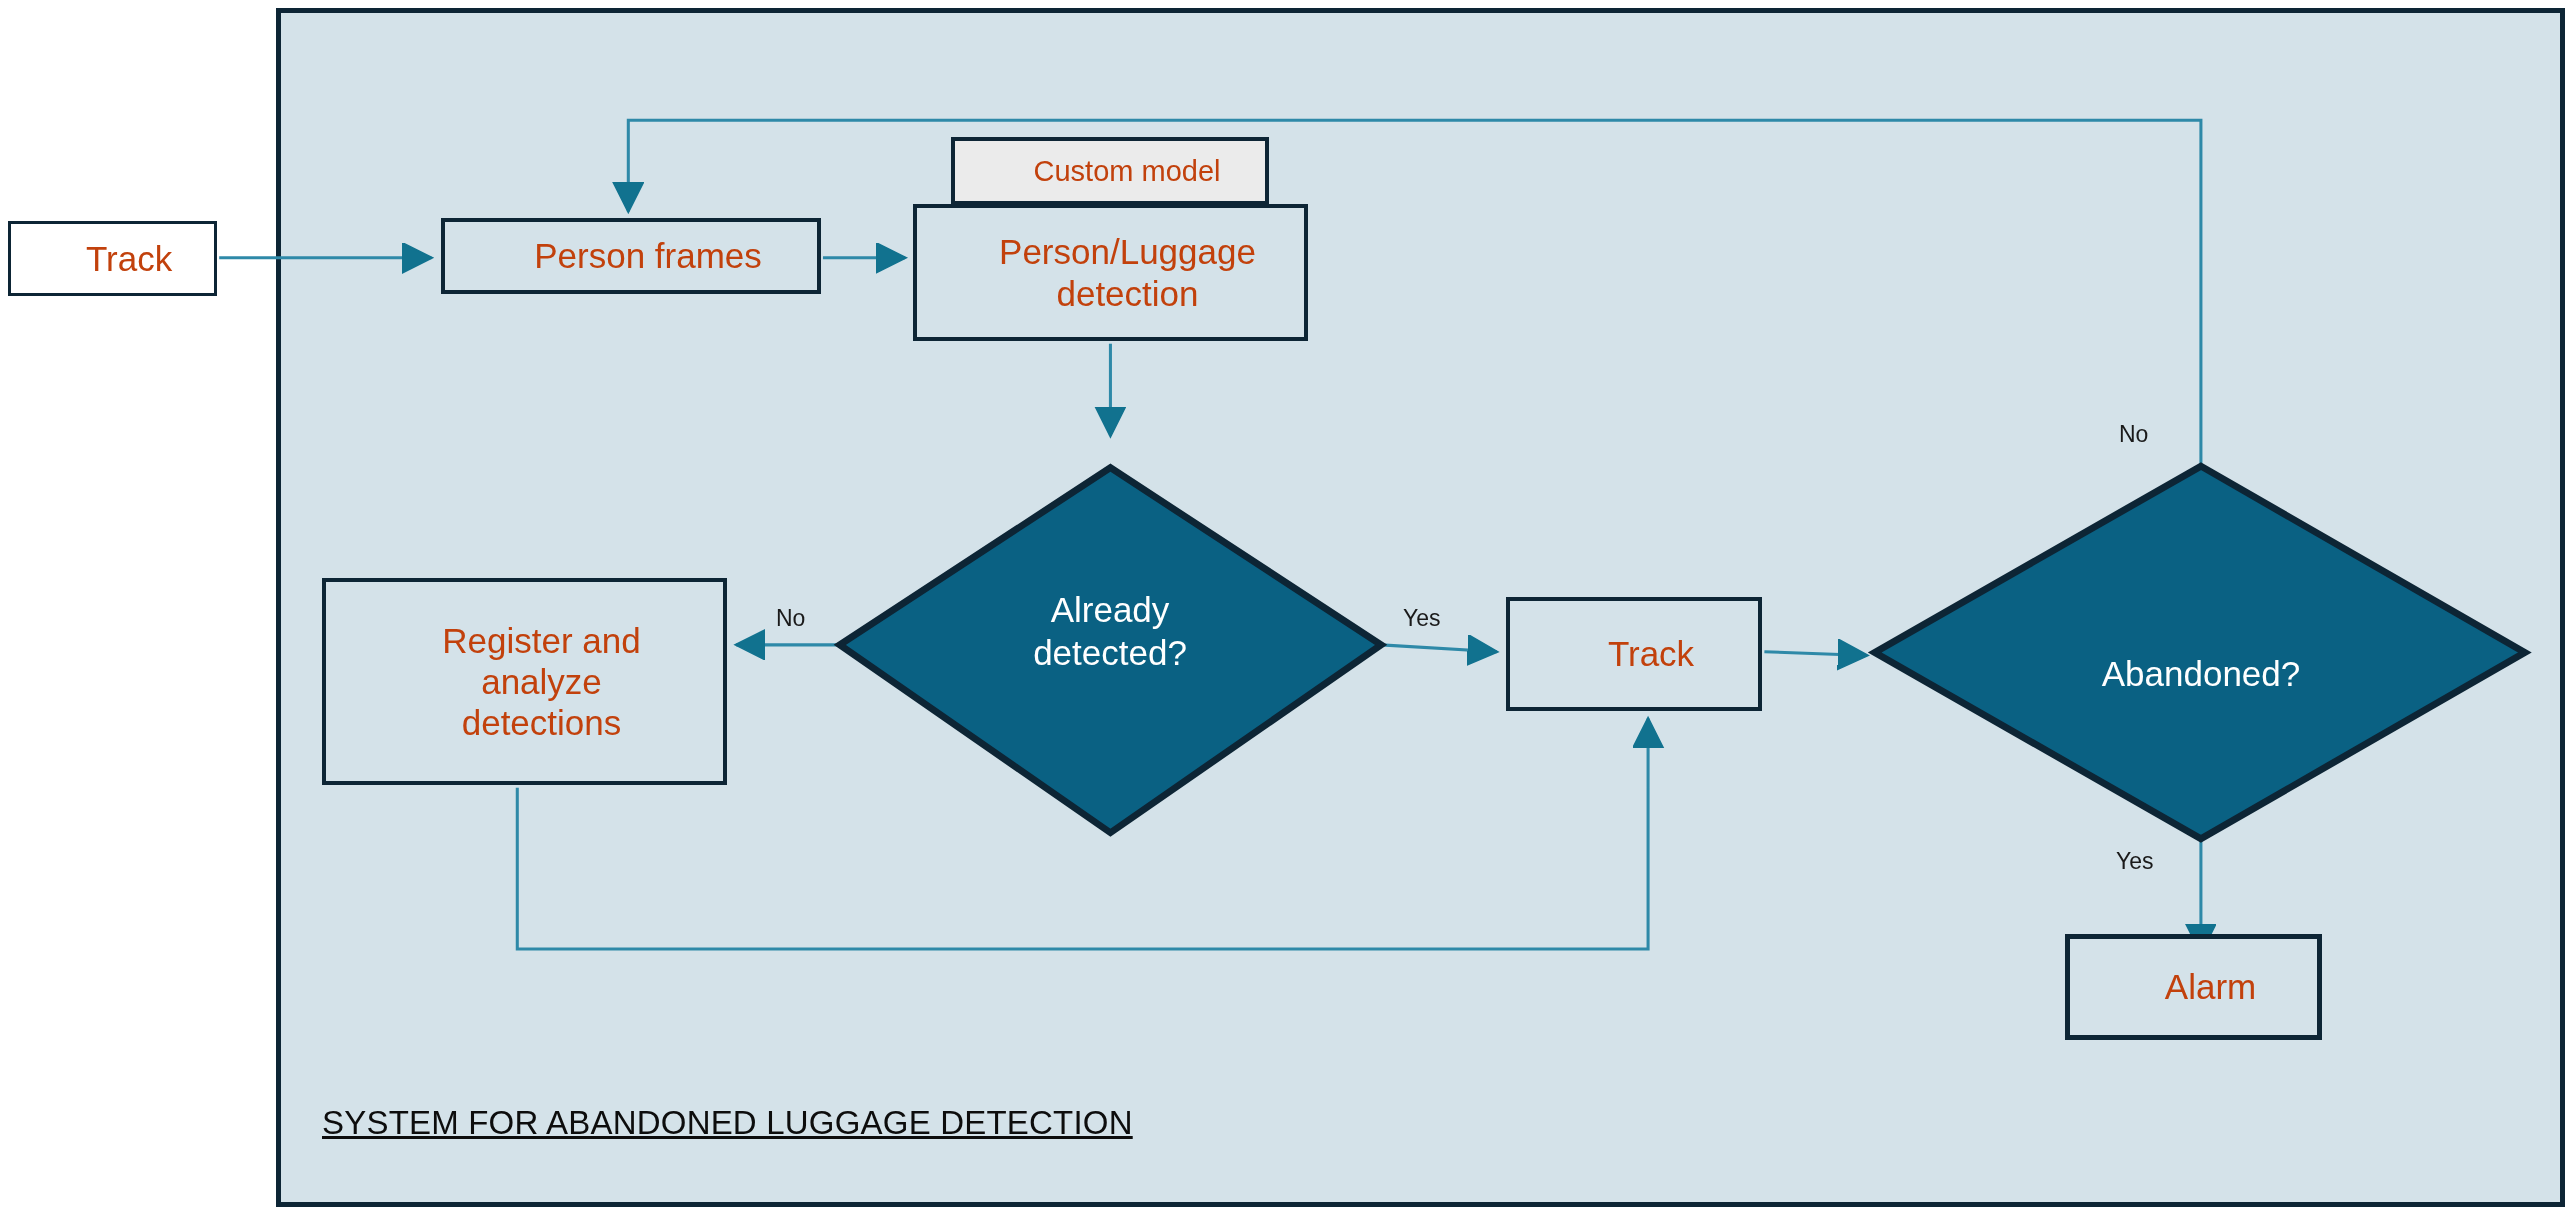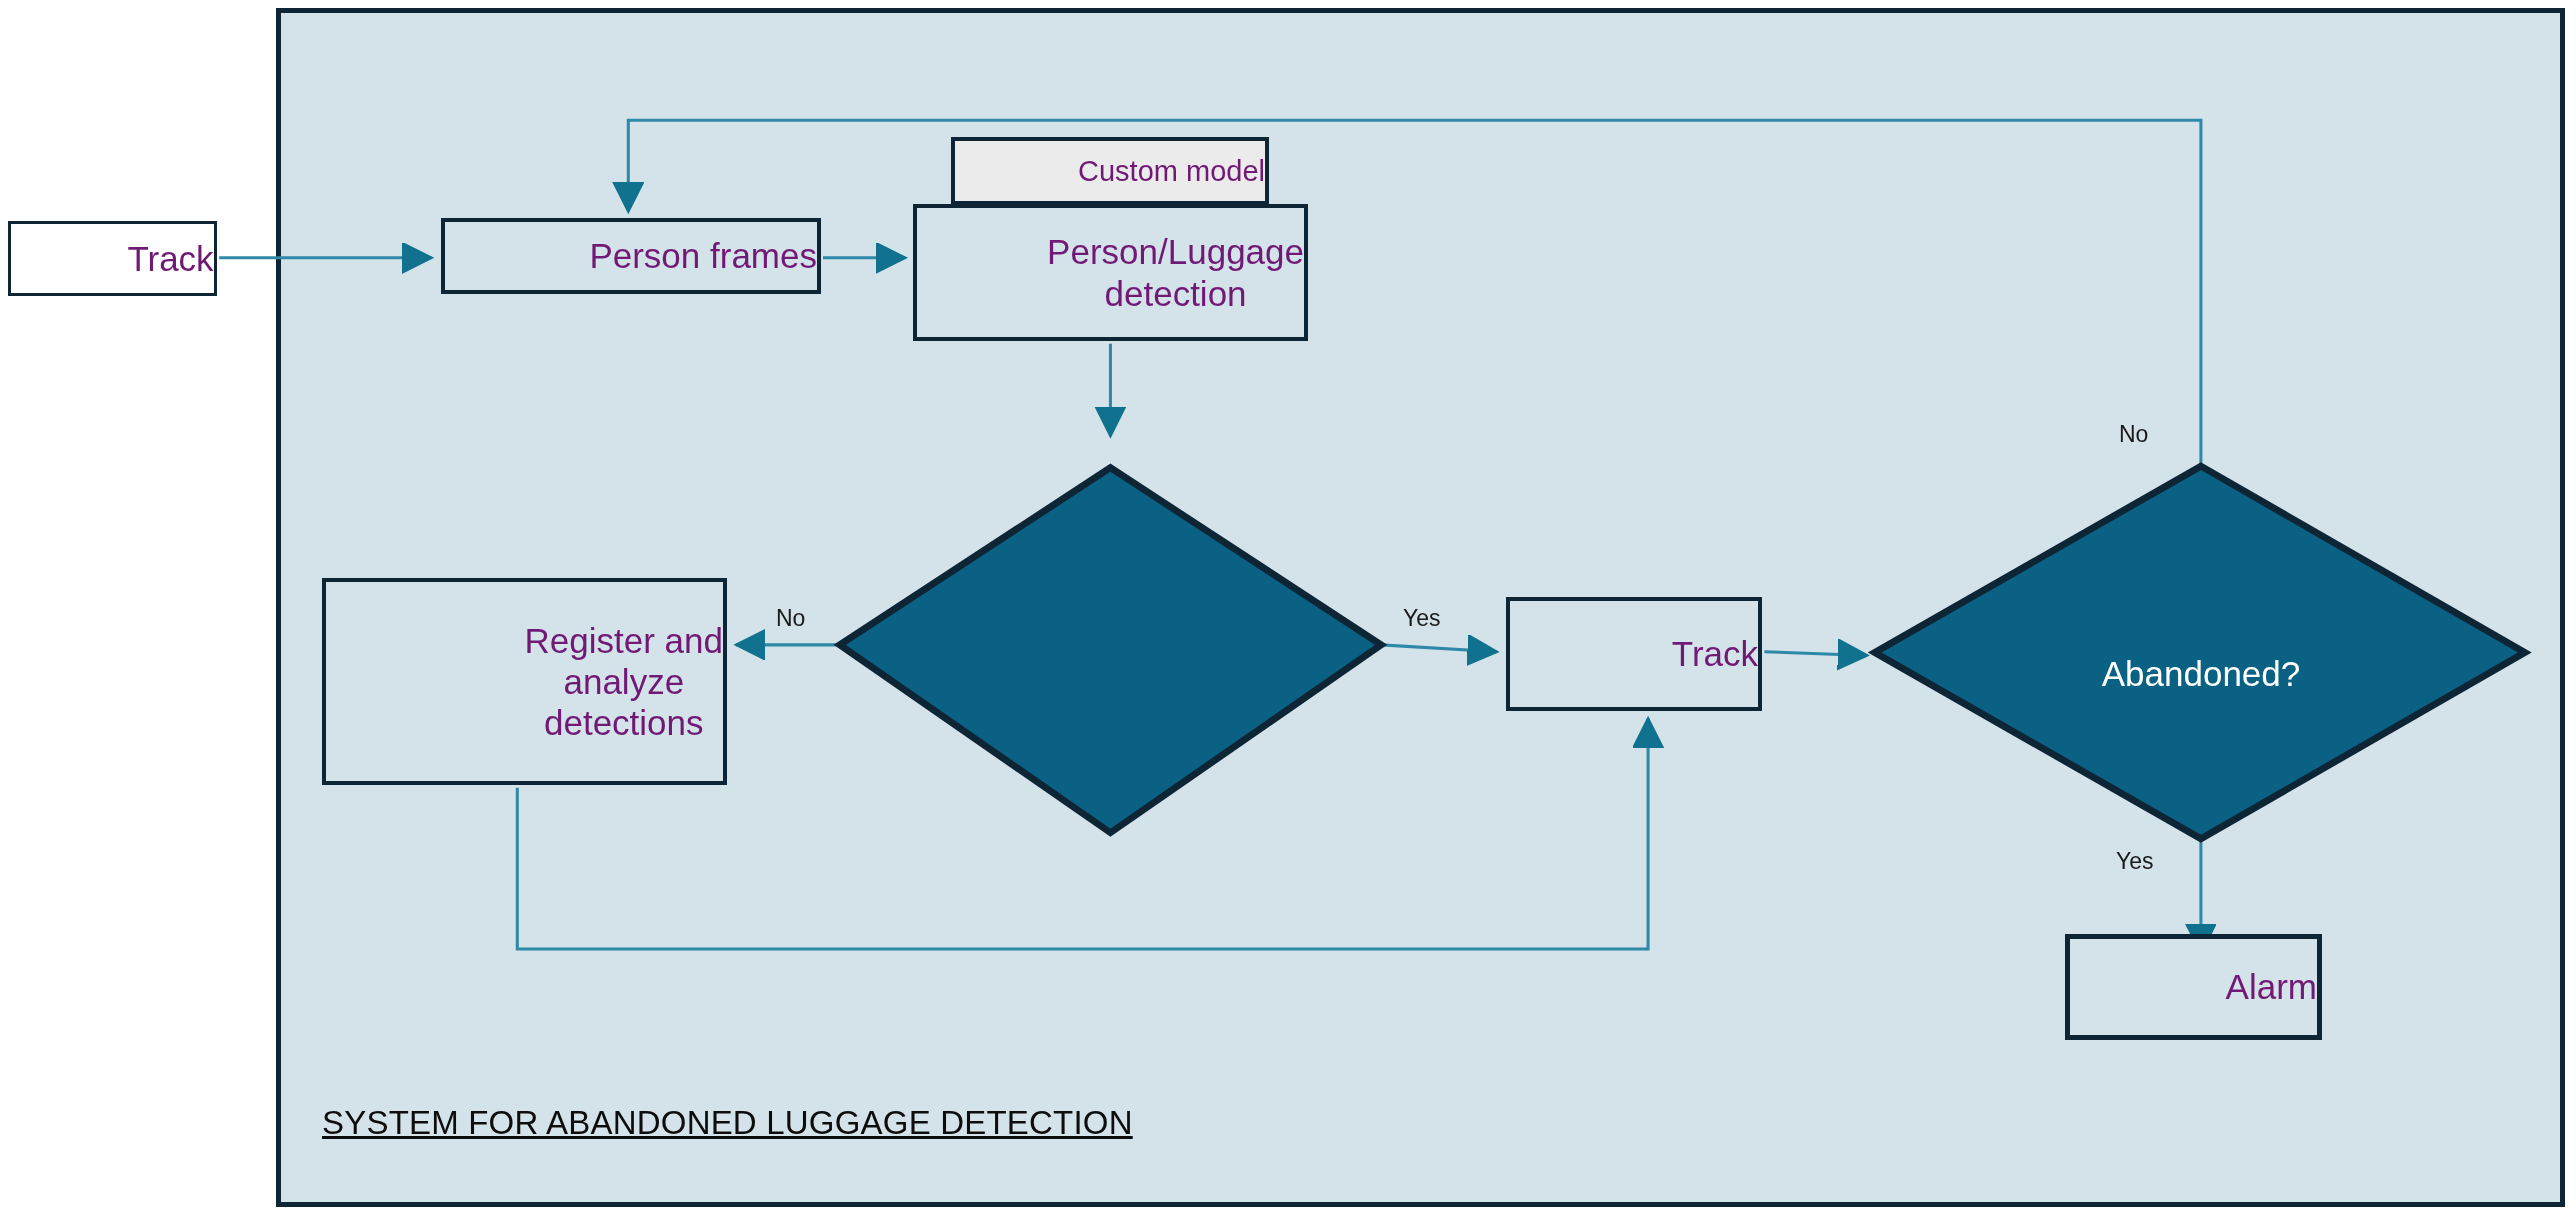--- a/index.html
+++ b/index.html
@@ -46,24 +46,24 @@
     font-family: "Liberation Sans", sans-serif;
     text-decoration: underline;
   }
 
   
   .node {
     position: absolute;
     box-sizing: border-box;
     display: flex;
     align-items: center;
-    justify-content: flex-end;
+    justify-content: center;
     text-align: center;
     font-family: "Liberation Sans", sans-serif;
-    color: #701a75;
+    color: #c2410c;
     padding-left: 34px;
   }
 
   .box {
     border: 4.6px solid #0d2535;
     background: #d4e2e9;
     font-size: 35px;
     line-height: 1.18;
   }
 
@@ -165,20 +165,24 @@
     <path d="M2894,1106 L2894,1253" fill="none" stroke="#2e89a8" stroke-width="4" marker-end="url(#ah)"></path>
 
     <path d="M680,1036 L680,1248 L2167,1248 L2167,945" fill="none" stroke="#2e89a8" stroke-width="4" marker-end="url(#ah)"></path>
   </svg>
 
   <svg class="overlay" viewBox="0 0 3387 1603">
     <polygon points="1460,615 1816,848 1460,1095 1104,848" fill="#0a6183" stroke="#0d2535" stroke-width="9"></polygon>
     <polygon points="2894,613 3320,858 2894,1103 2465,858" fill="#0a6183" stroke="#0d2535" stroke-width="9"></polygon>
   </svg>
 
+  <div class="diamond-label" style="left:958px; top:589px; width:304px;">
+    <span>Already</span><br>
+    <span>detected?</span>
+  </div>
 
   <div class="diamond-label" style="left:2011px; top:616px; width:380px;margin-top:37px;">Abandoned?</div>
 
   <div class="node box box-video white-fill">
     <span>Track</span>
   </div>
 
   <div class="node box box-loading">
     <span>Person frames</span>
   </div>

